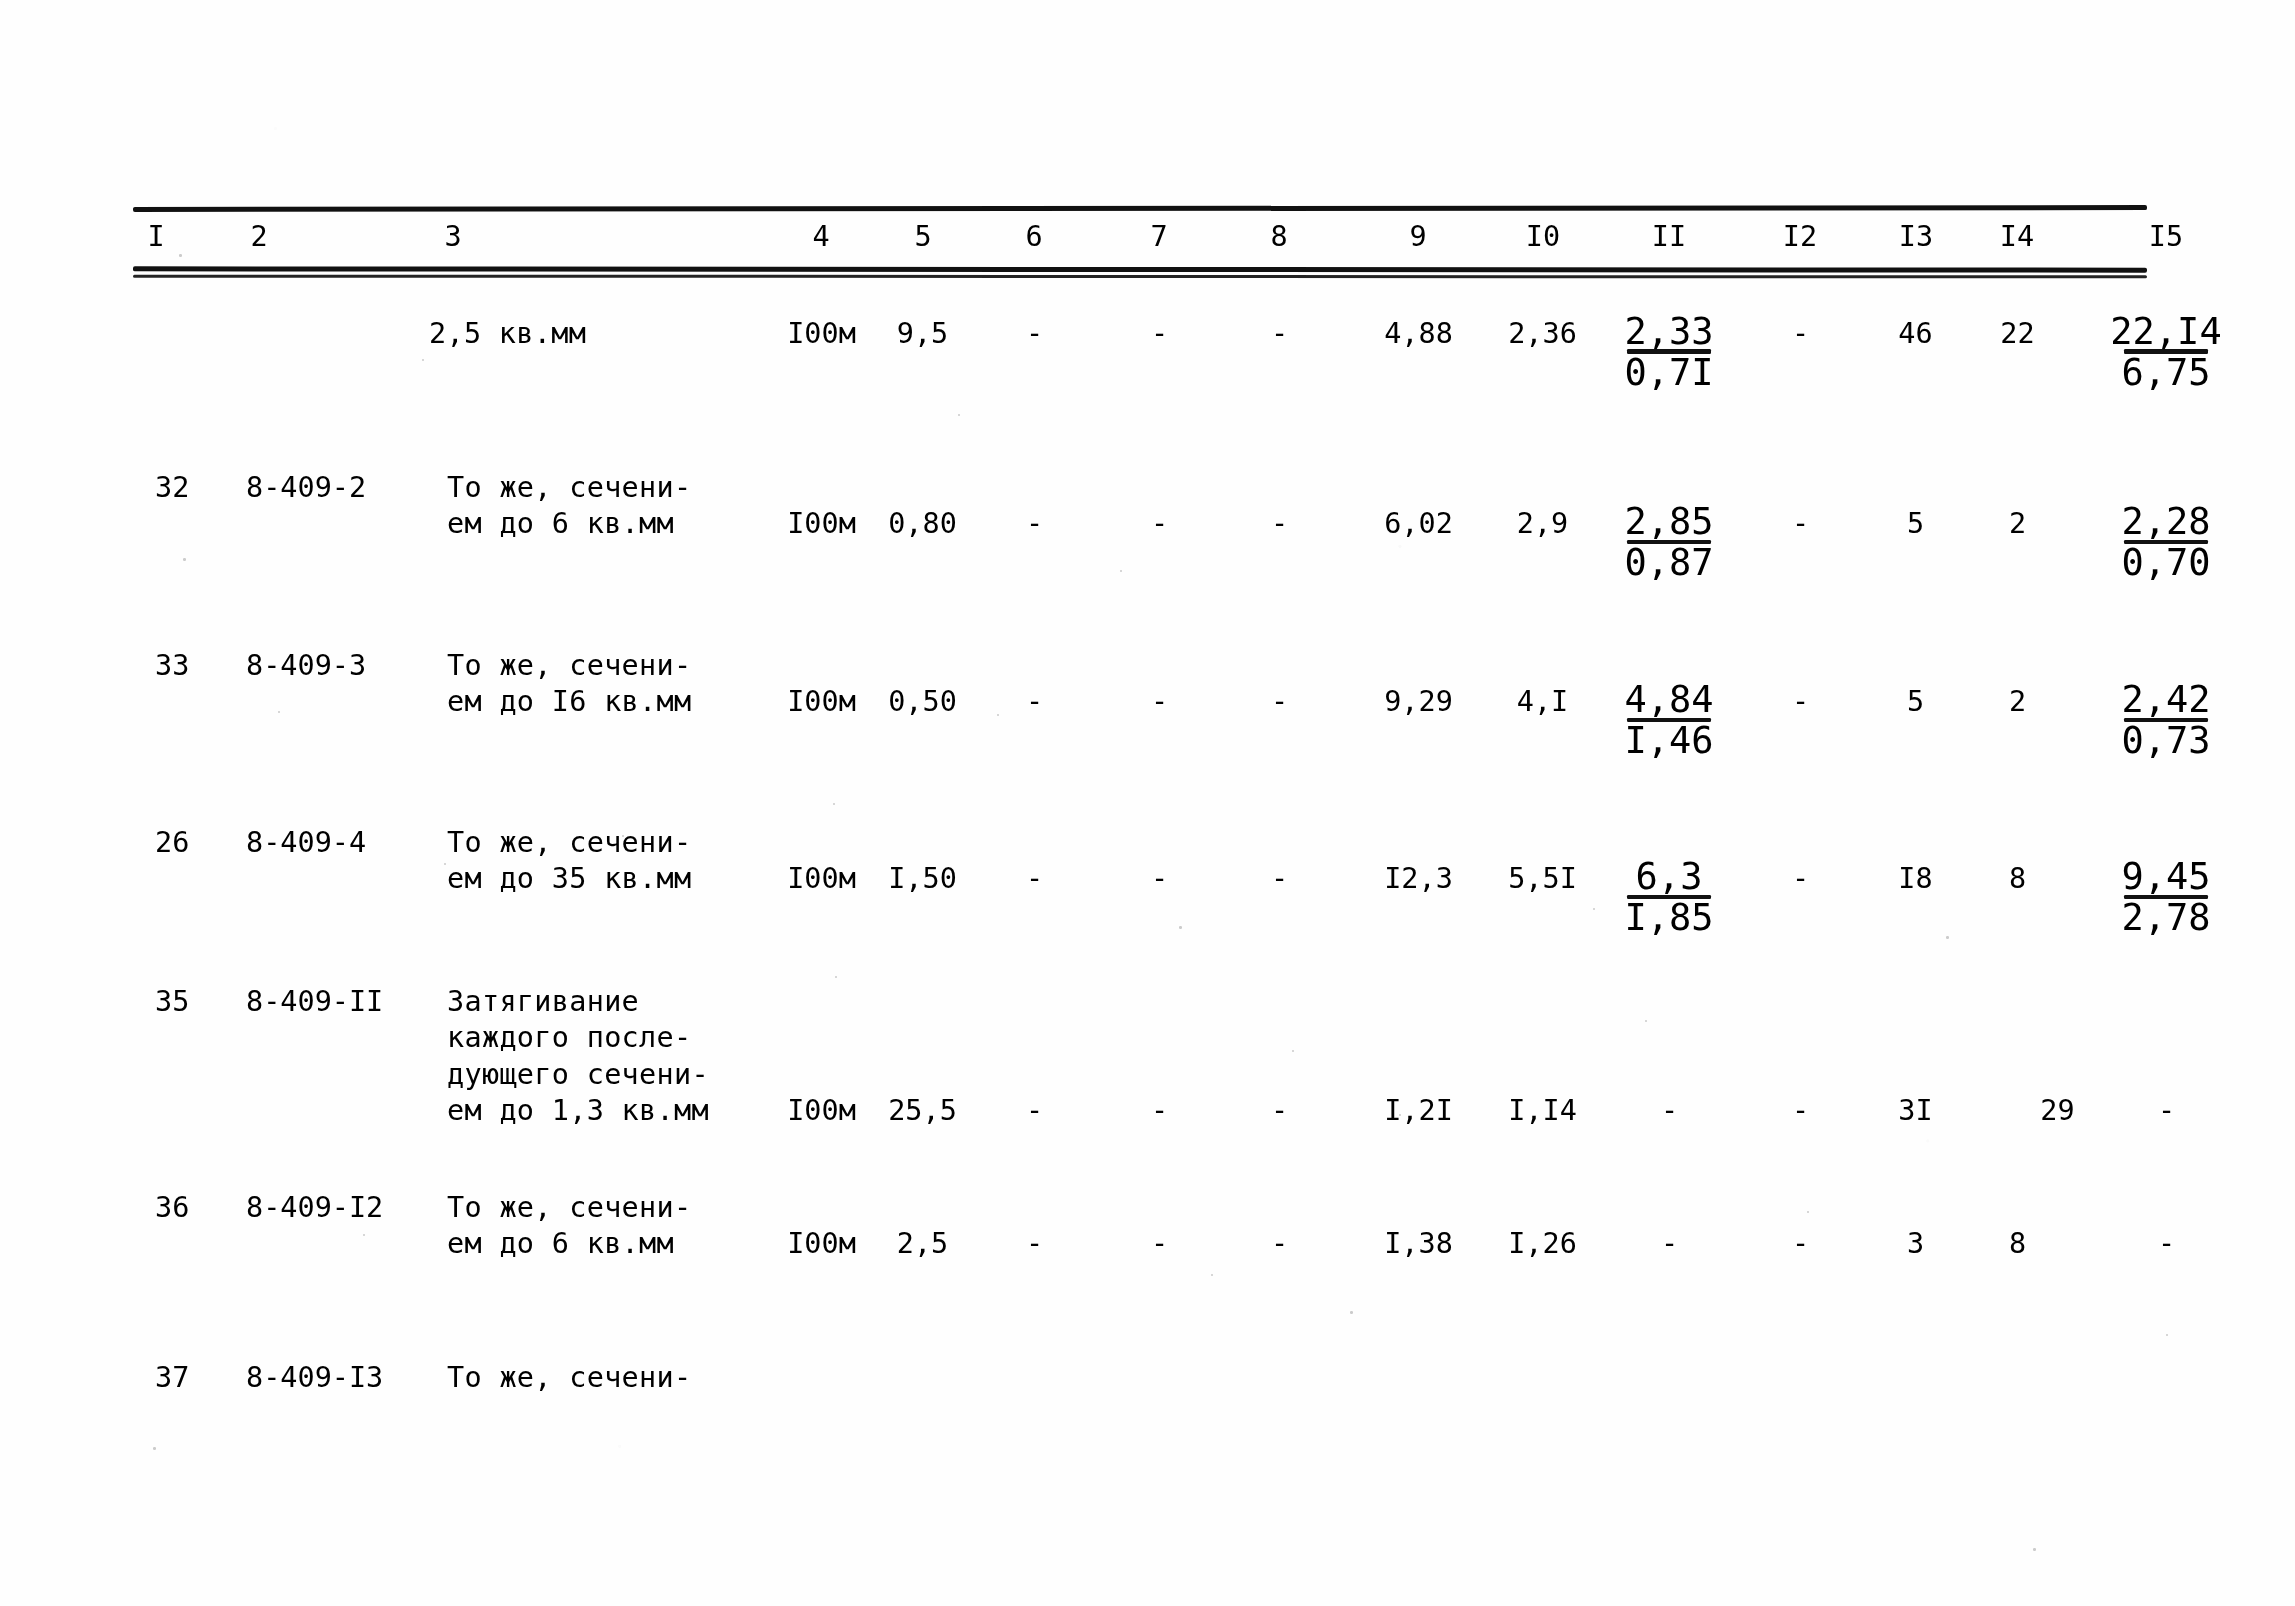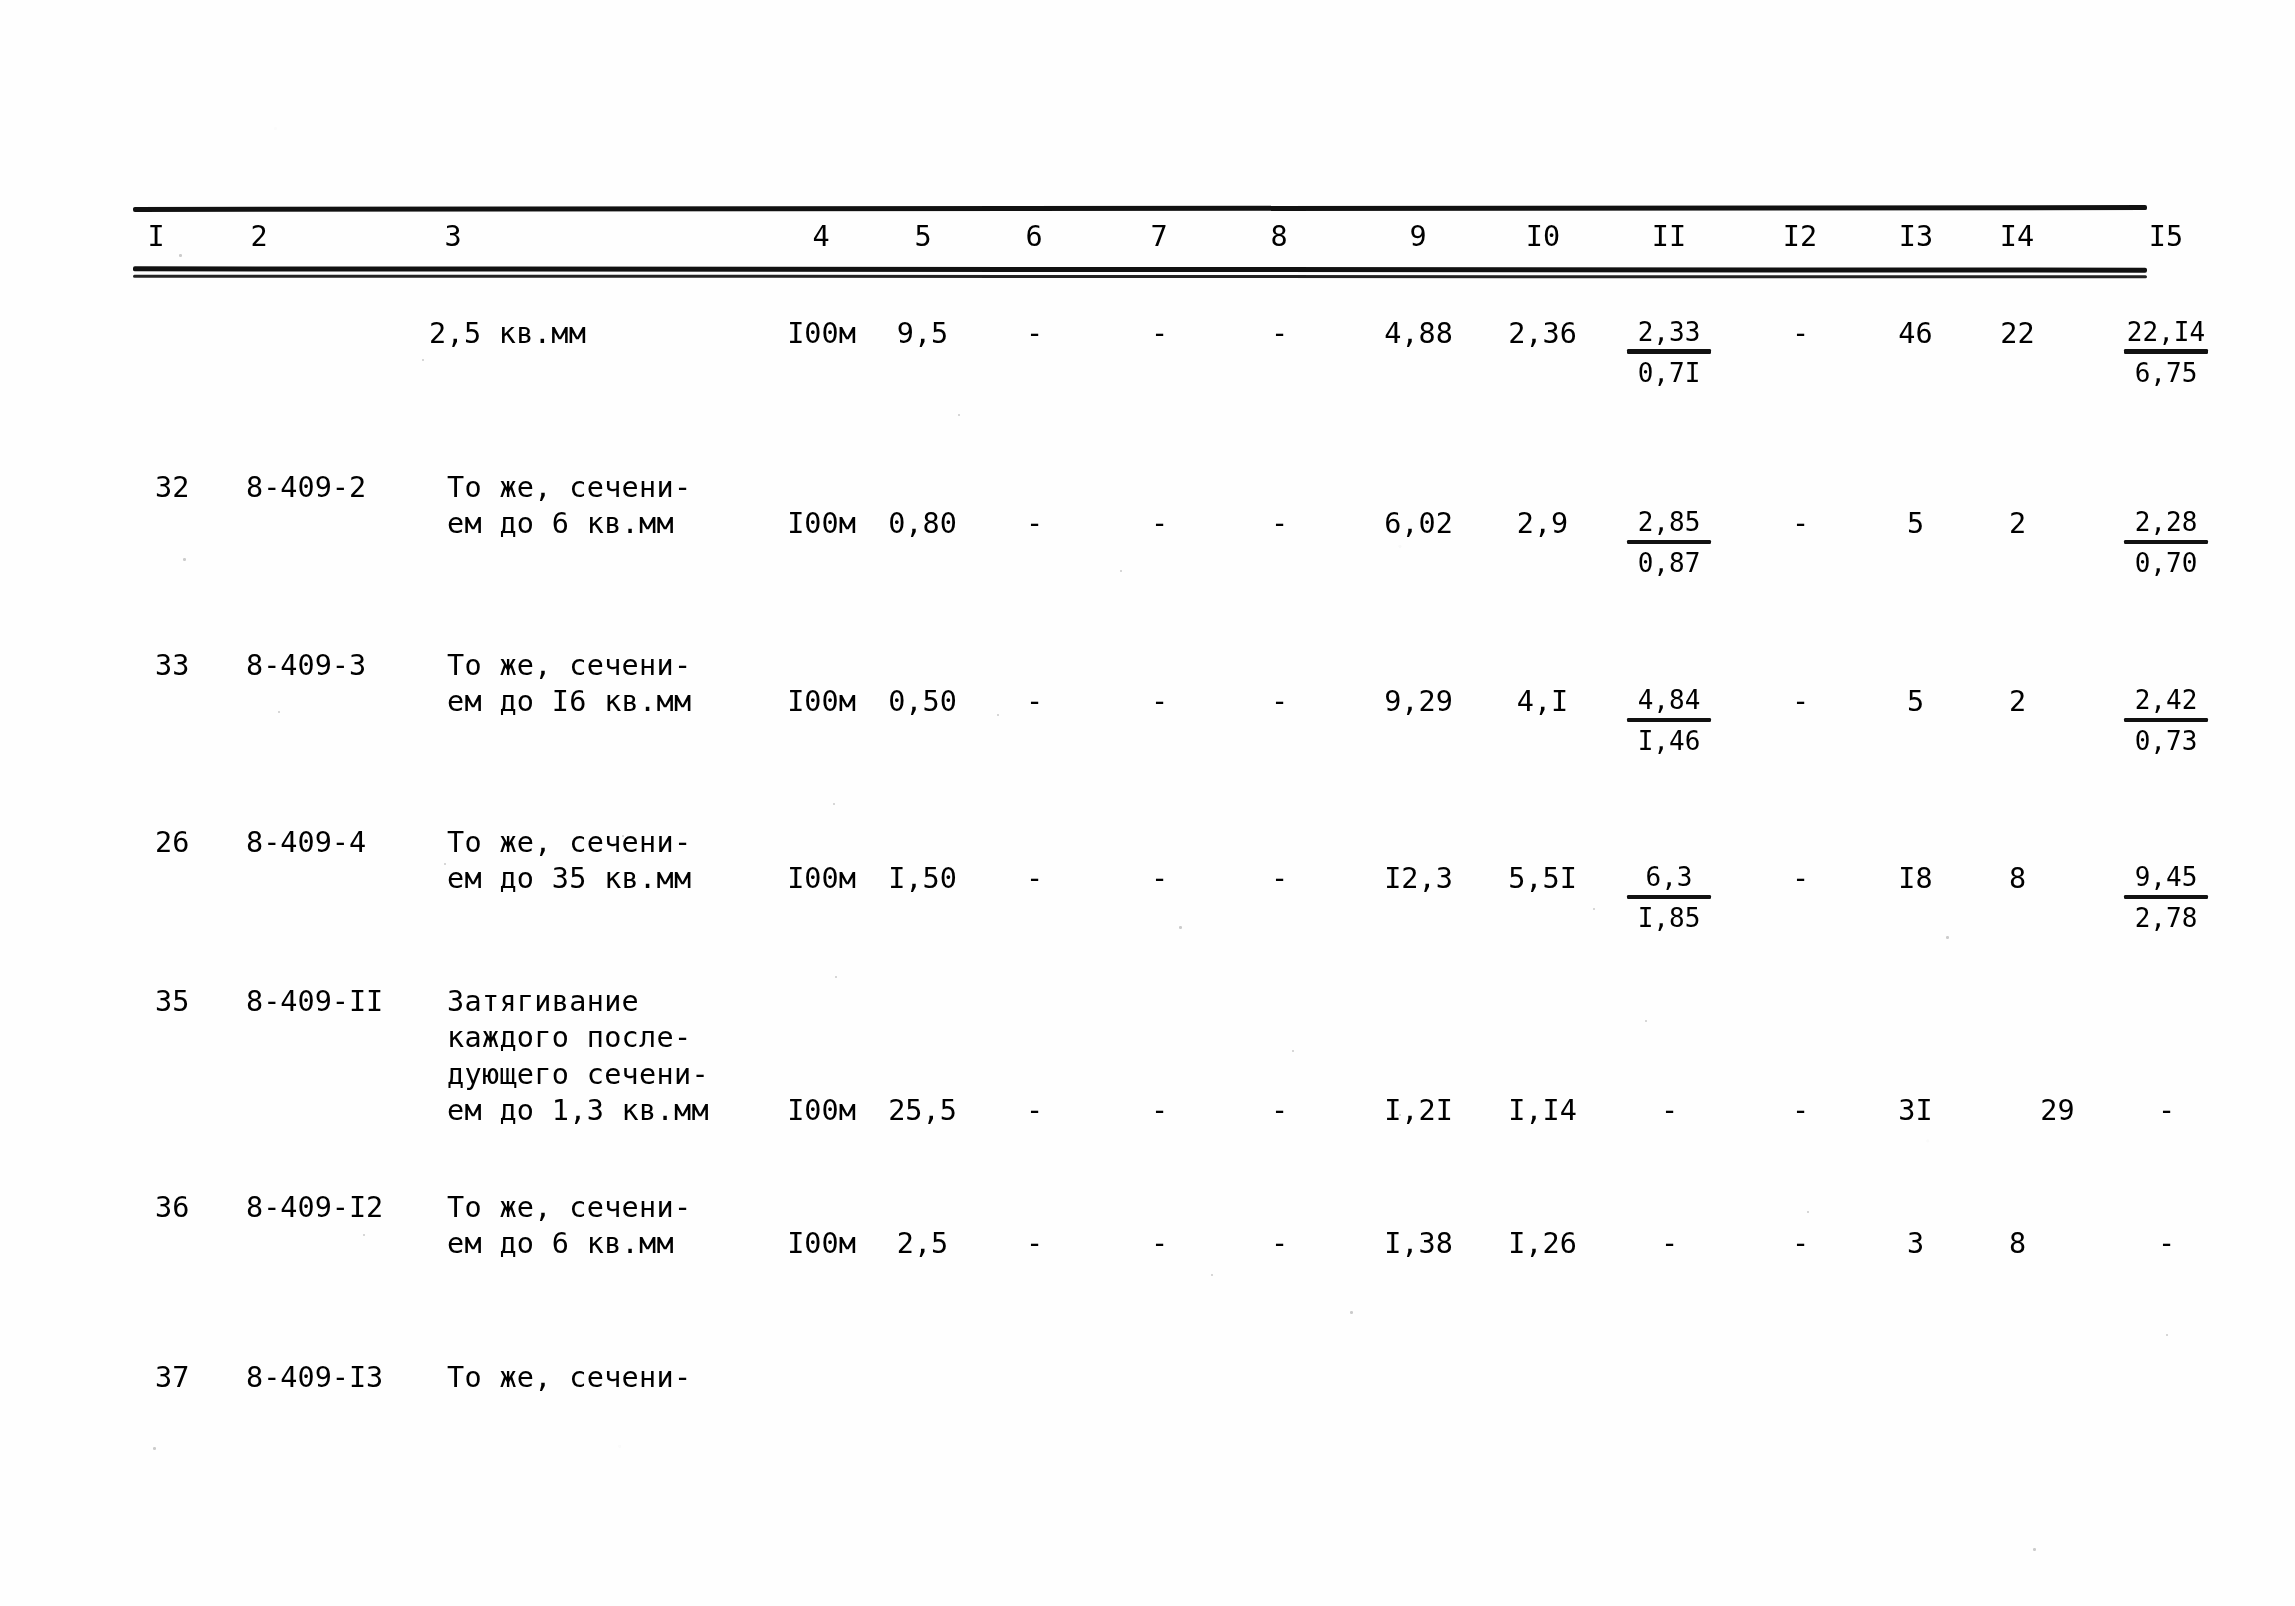--- a/index.html
+++ b/index.html
@@ -119,21 +119,21 @@
     font-size: 28.5px;
     line-height: 36px;
     white-space: pre;
   }
   .cell.desc { text-align: left; letter-spacing: 0.3px; }
 
   
   .frac {
     position: absolute;
     top: 0;
-    font-size: 26px;
+    font-size: 37px;
     line-height: 34px;
     text-align: center;
     white-space: nowrap;
   }
   .frac .numer { display: block; }
   .frac .bar {
     display: block;
     height: 4.5px;
     background: #111;
     margin: 0.6px 0 1.9px 0;

